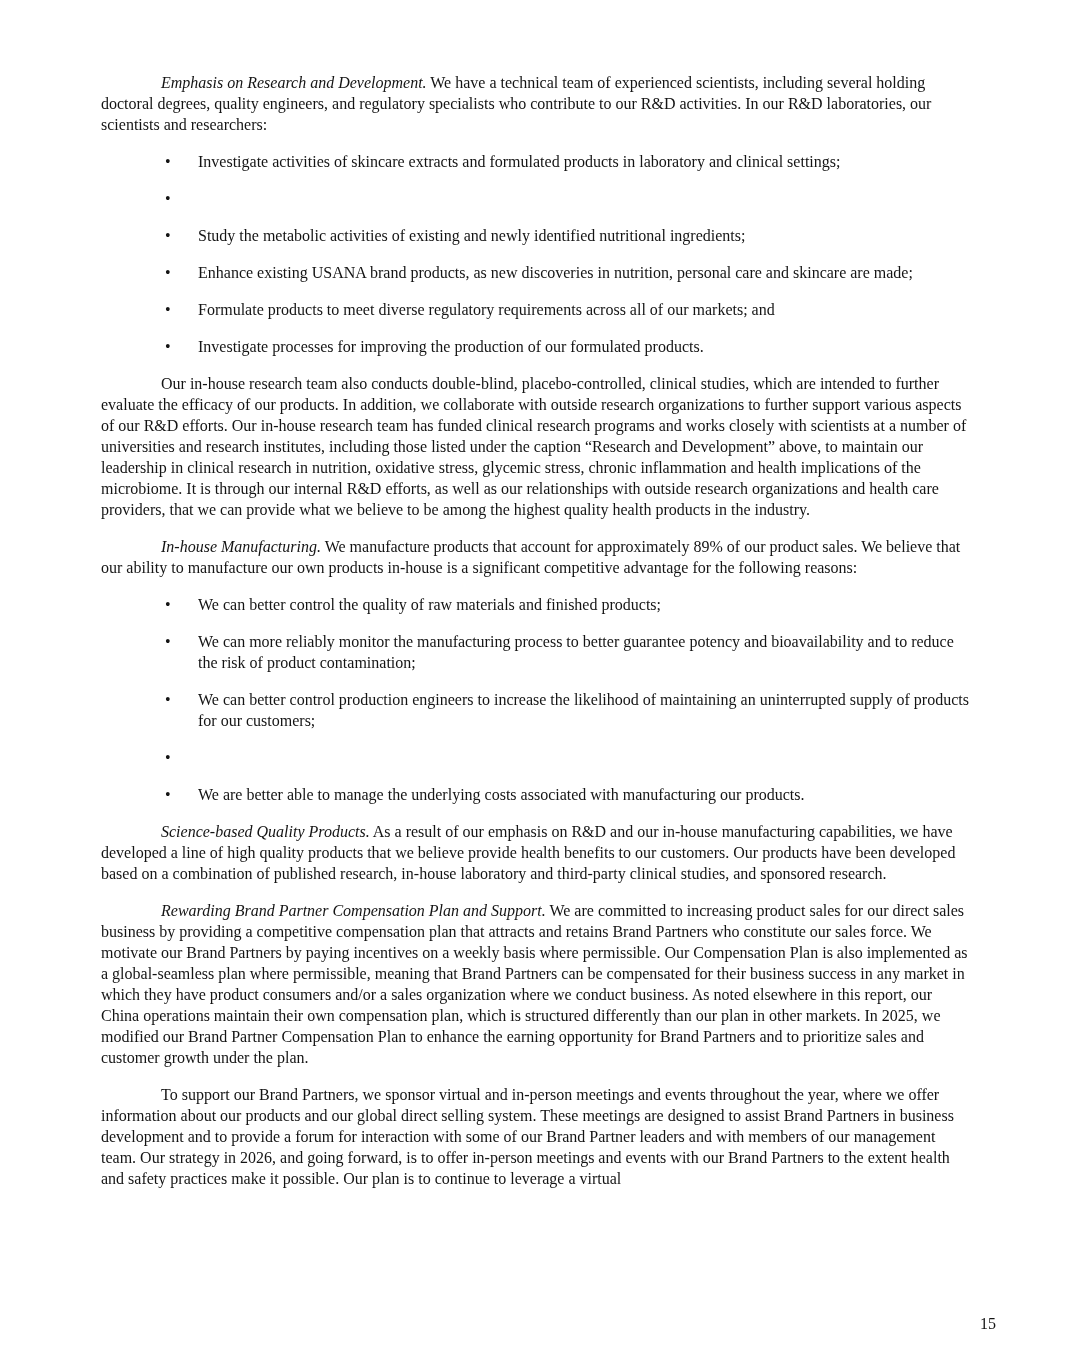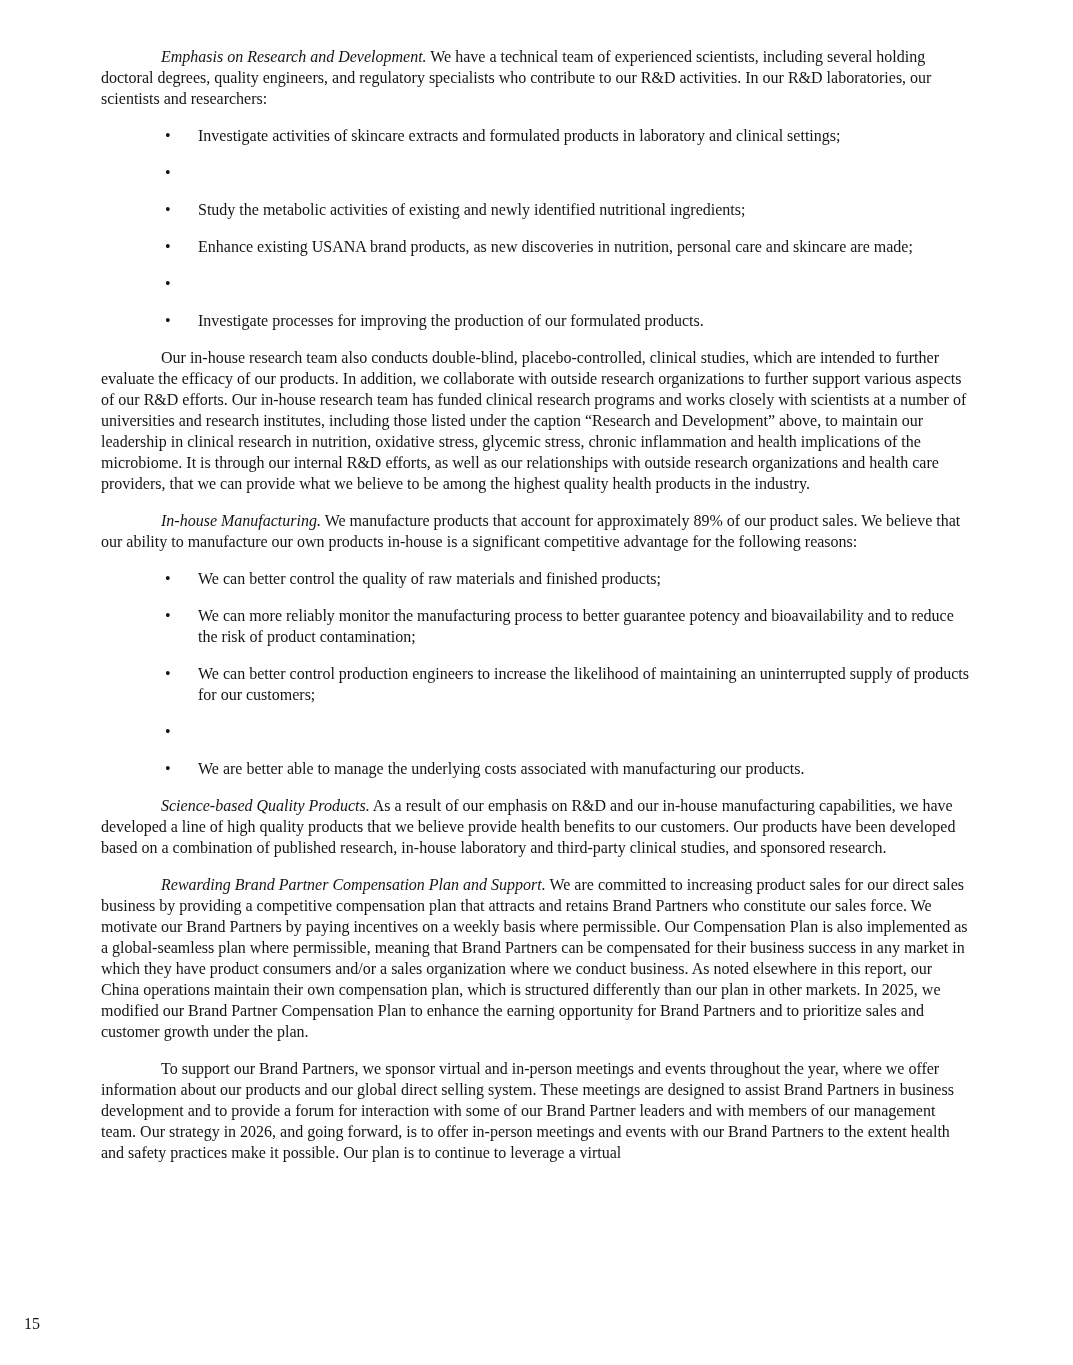--- a/index.html
+++ b/index.html
@@ -11,21 +11,21 @@
     width: 1073px;
     height: 1365px;
     position: relative;
     overflow: hidden;
   }
   .page {
     position: relative;
     box-sizing: border-box;
     width: 1073px;
     height: 1365px;
-    padding: 46px 102px 0 101px;
+    padding: 72px 102px 0 101px;
     font-family: "Liberation Serif", serif;
     font-size: 16px;
     line-height: 21px;
     color: #141414;
     text-align: left;
   }
   .para {
     margin: 0 0 16px 0;
     text-indent: 60px;
   }
@@ -47,25 +47,24 @@
     width: 33px;
   }
   .bullet-item .btext {
     flex: 1 1 auto;
   }
   .page-number {
     position: absolute;
     left: 0;
     top: 1313px;
     width: 996px;
-    text-align: left;
+    text-align: right;
     font-family: "Liberation Serif", serif;
     font-size: 16px;
     color: #141414;
-    margin-left: 24px;
   }
 </style>
 </head>
 <body>
 
 <div class="page">
 
   <p class="para"><span class="lead">Emphasis on Research and Development.</span><span> We have a technical team of experienced scientists, including several holding doctoral degrees, quality engineers, and regulatory specialists who contribute to our R&amp;D activities. In our R&amp;D laboratories, our scientists and researchers:</span></p>
 
   <div class="bullet-list">
@@ -79,20 +78,21 @@
     <div class="bullet-item">
       <span class="dot">•</span>
       <span class="btext">Study the metabolic activities of existing and newly identified nutritional ingredients;</span>
     </div>
     <div class="bullet-item">
       <span class="dot">•</span>
       <span class="btext">Enhance existing USANA brand products, as new discoveries in nutrition, personal care and skincare are made;</span>
     </div>
     <div class="bullet-item">
       <span class="dot">•</span>
+      <span class="btext">Formulate products to meet diverse regulatory requirements across all of our markets; and</span>
     </div>
     <div class="bullet-item">
       <span class="dot">•</span>
       <span class="btext">Investigate processes for improving the production of our formulated products.</span>
     </div>
   </div>
 
   <p class="para"><span>Our in-house research team also conducts double-blind, placebo-controlled, clinical studies, which are intended to further evaluate the efficacy of our products. In addition, we collaborate with outside research organizations to further support various aspects of our R&amp;D efforts. Our in-house research team has funded clinical research programs and works closely with scientists at a number of universities and research institutes, including those listed under the caption “Research and Development” above, to maintain our leadership in clinical research in nutrition, oxidative stress, glycemic stress, chronic inflammation and health implications of the microbiome. It is through our internal R&amp;D efforts, as well as our relationships with outside research organizations and health care providers, that we can provide what we believe to be among the highest quality health products in the industry.</span></p>
 
   <p class="para"><span class="lead">In-house Manufacturing.</span><span> We manufacture products that account for approximately 89% of our product sales. We believe that our ability to manufacture our own products in-house is a significant competitive advantage for the following reasons:</span></p>

